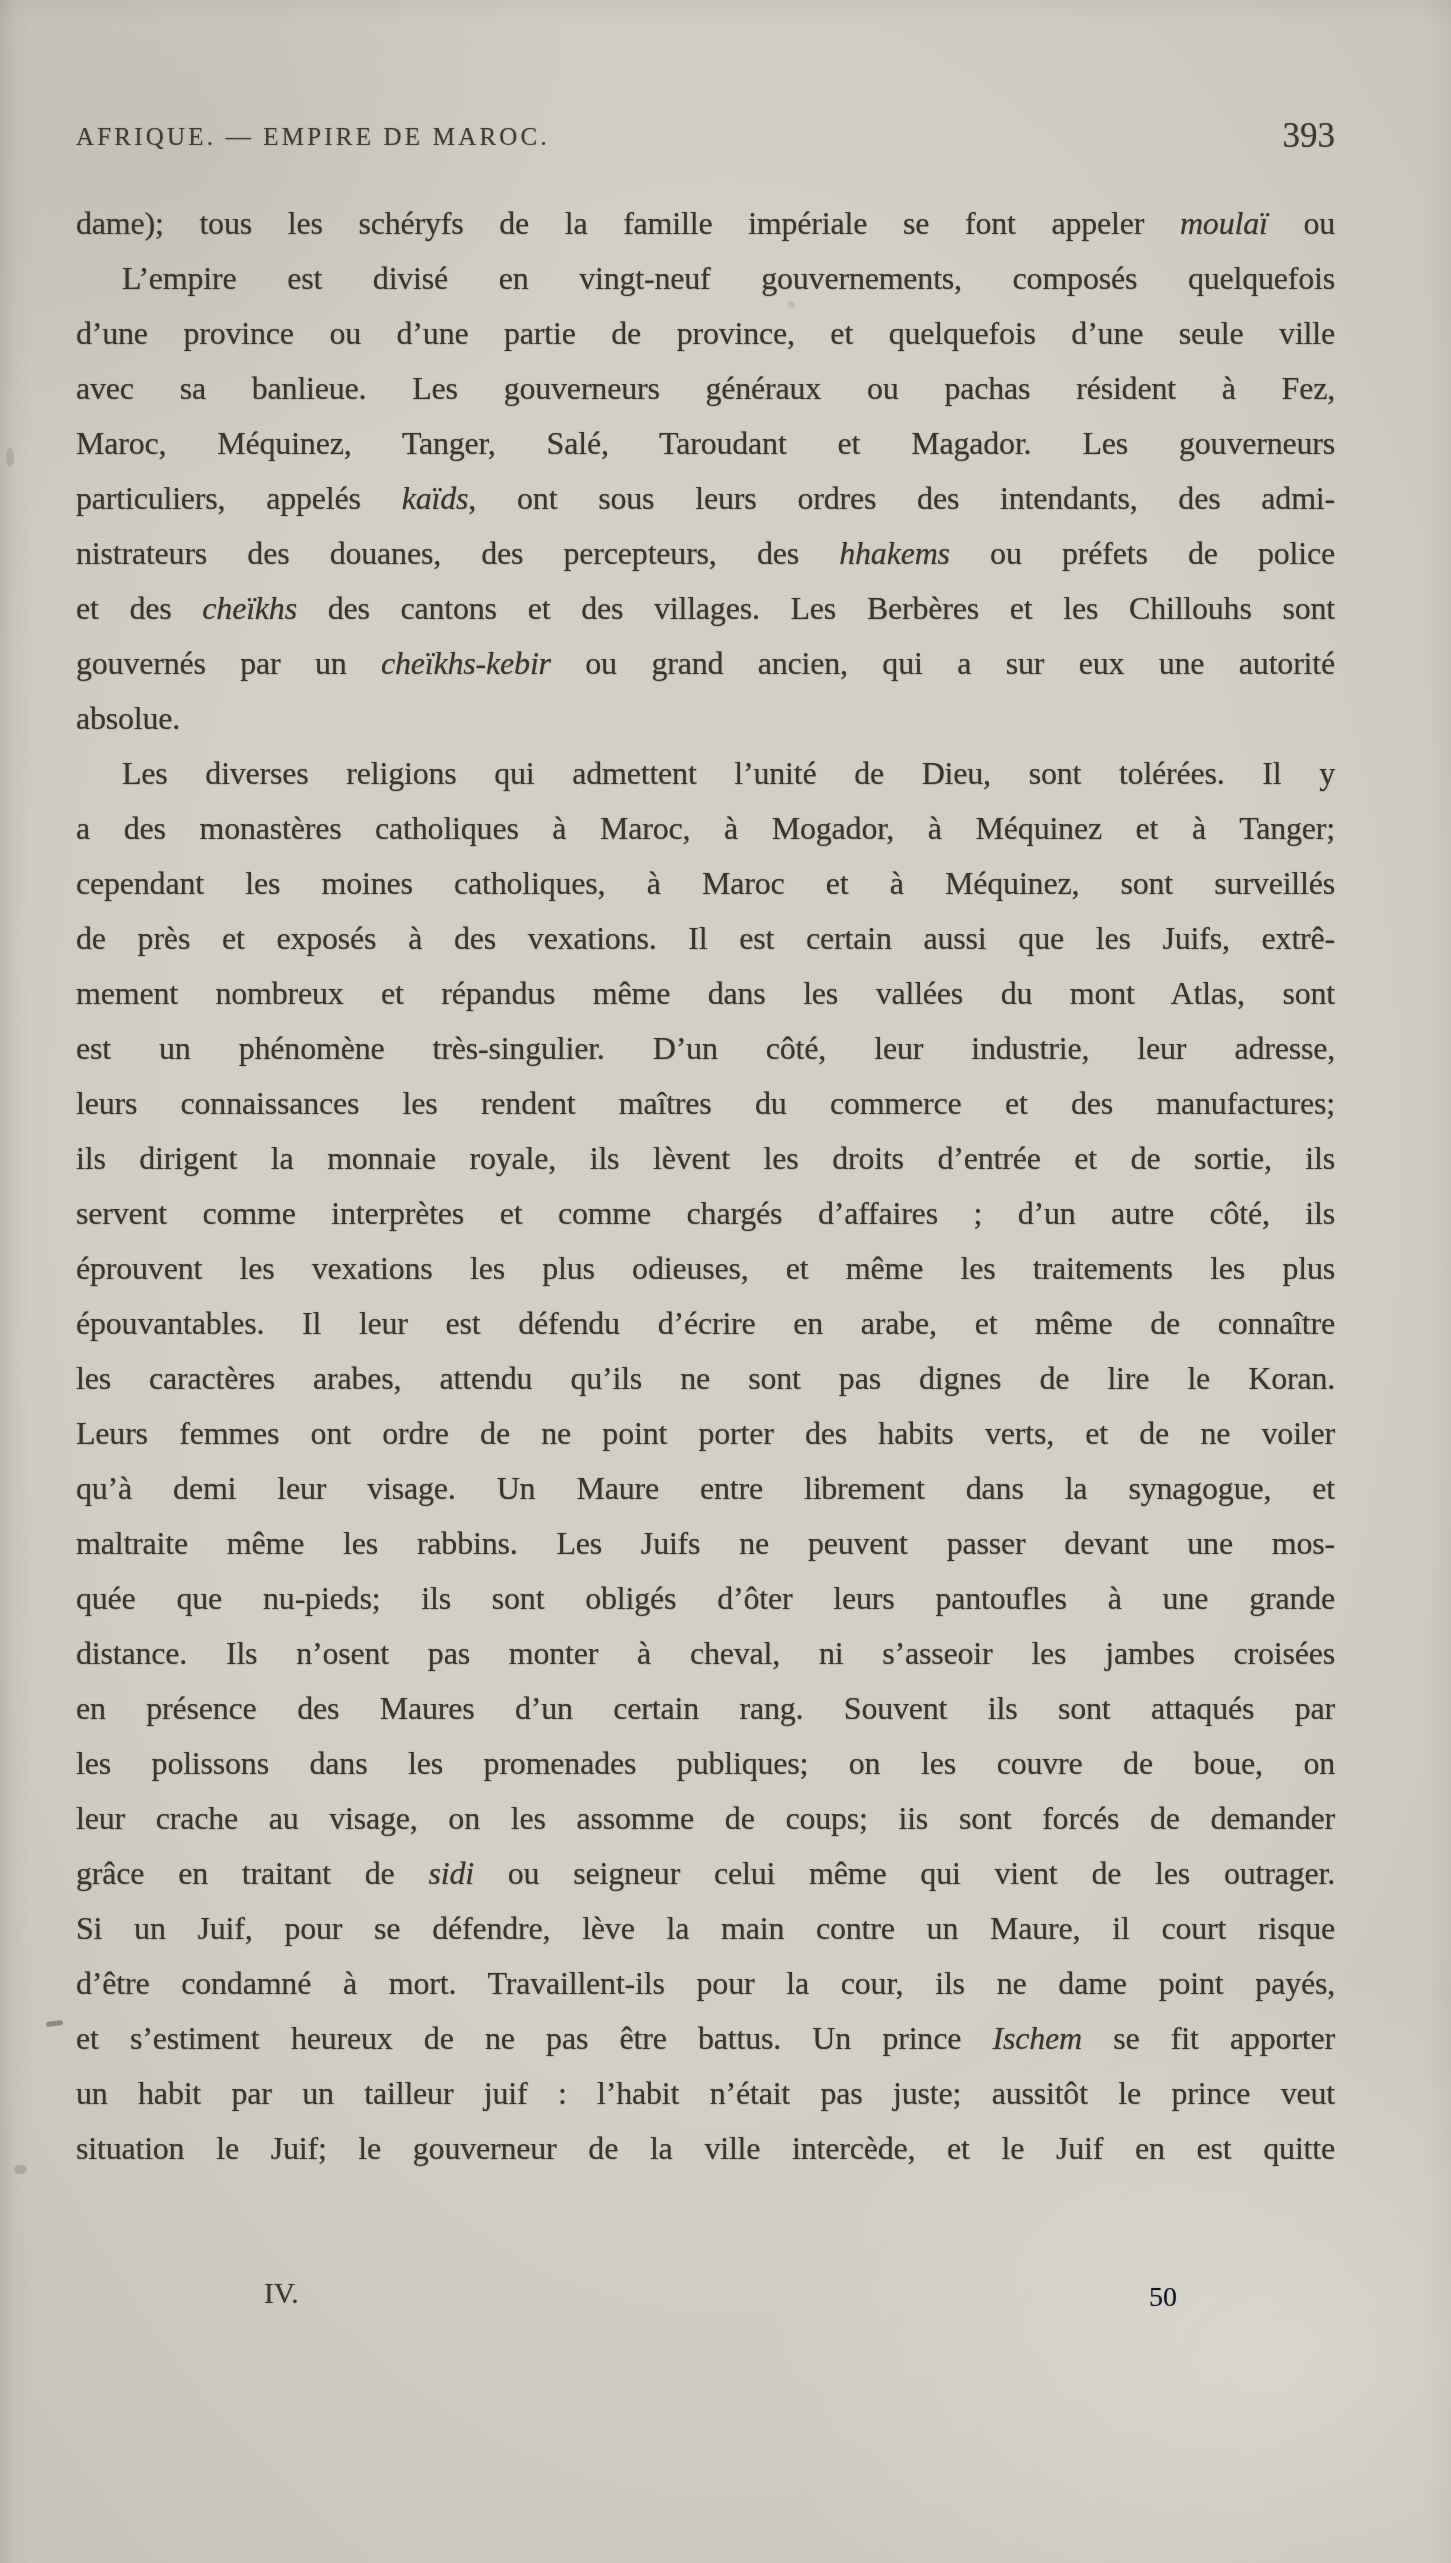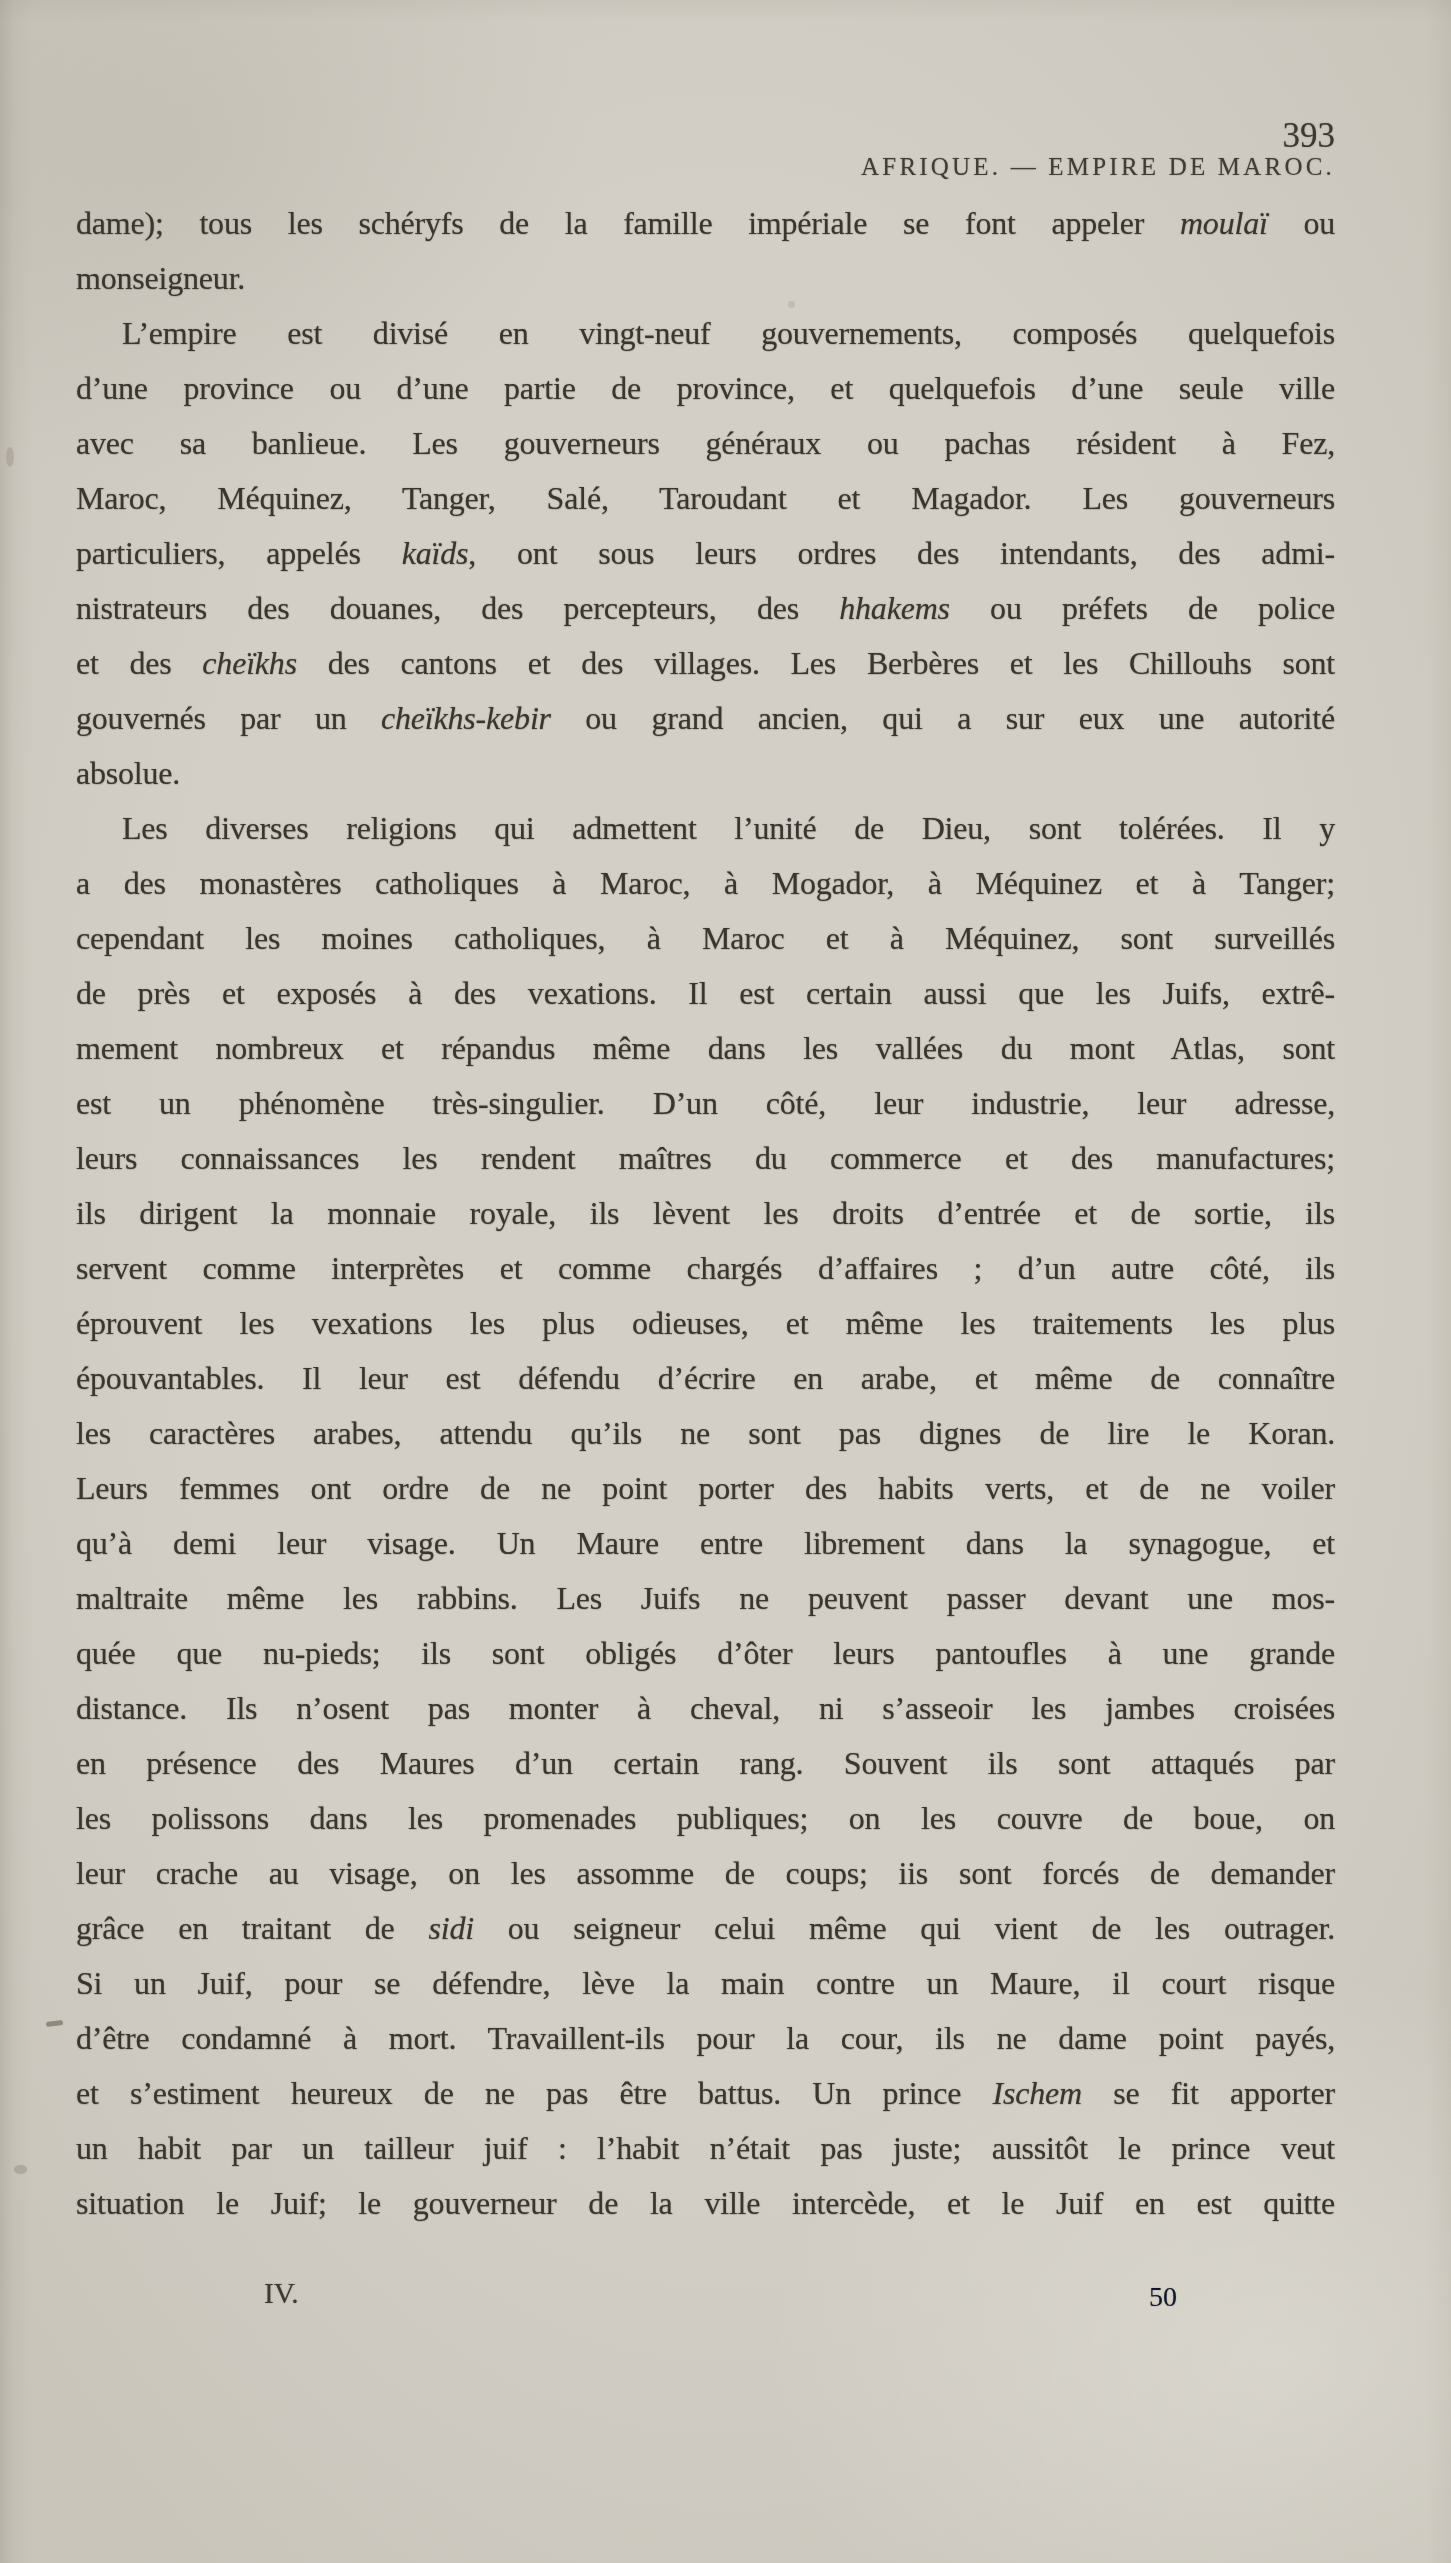--- a/index.html
+++ b/index.html
@@ -32,28 +32,27 @@
   .speck-4 { left: 788px; top: 301px; width: 6.5px;  height: 6.5px;  background: rgba(138,129,113,0.22); border-radius: 50%; }
 
   .running-header {
     position: absolute;
     left: 76px; top: 121px;
     width: 1259px;
     height: 32px;
   }
   .header-title {
     display: block;
-    text-align: right;
+    text-align: left;
     font-size: 25px;
     letter-spacing: 3.2px;
     line-height: 32px;
     color: #413c34;
     text-shadow: 0 0 1.4px rgba(60,55,47,0.45);
     white-space: nowrap;
-    margin-top: 30px;
   }
   .page-number {
     position: absolute;
     right: 0; top: -4.3px;
     font-size: 35px;
     line-height: 37px;
     color: #3d3830;
     text-shadow: 0 0 1.4px rgba(60,55,47,0.45);
   }
 
@@ -107,21 +106,20 @@
 <div class="page">
   <div class="paper-texture"></div>
 
   <div class="running-header">
     <span class="header-title">AFRIQUE. — EMPIRE DE MAROC.</span>
     <span class="page-number">393</span>
   </div>
 
   <div class="body-text">
       <div class="line"><span>dame); tous les schéryfs de la famille impériale se font appeler </span><span class="it">moulaï</span><span> ou</span></div>
-      <div class="line endline"><span>monseigneur.</span></div>
       <div class="line indent"><span>L’empire est divisé en vingt-neuf gouvernements, composés quelquefois</span></div>
       <div class="line"><span>d’une province ou d’une partie de province, et quelquefois d’une seule ville</span></div>
       <div class="line"><span>avec sa banlieue. Les gouverneurs généraux ou pachas résident à Fez,</span></div>
       <div class="line"><span>Maroc, Méquinez, Tanger, Salé, Taroudant et Magador. Les gouverneurs</span></div>
       <div class="line"><span>particuliers, appelés </span><span class="it">kaïds</span><span>, ont sous leurs ordres des intendants, des admi-</span></div>
       <div class="line"><span>nistrateurs des douanes, des percepteurs, des </span><span class="it">hhakems</span><span> ou préfets de police</span></div>
       <div class="line"><span>et des </span><span class="it">cheïkhs</span><span> des cantons et des villages. Les Berbères et les Chillouhs sont</span></div>
       <div class="line"><span>gouvernés par un </span><span class="it">cheïkhs-kebir</span><span> ou grand ancien, qui a sur eux une autorité</span></div>
       <div class="line endline"><span>absolue.</span></div>
       <div class="line indent"><span>Les diverses religions qui admettent l’unité de Dieu, sont tolérées. Il y</span></div>

